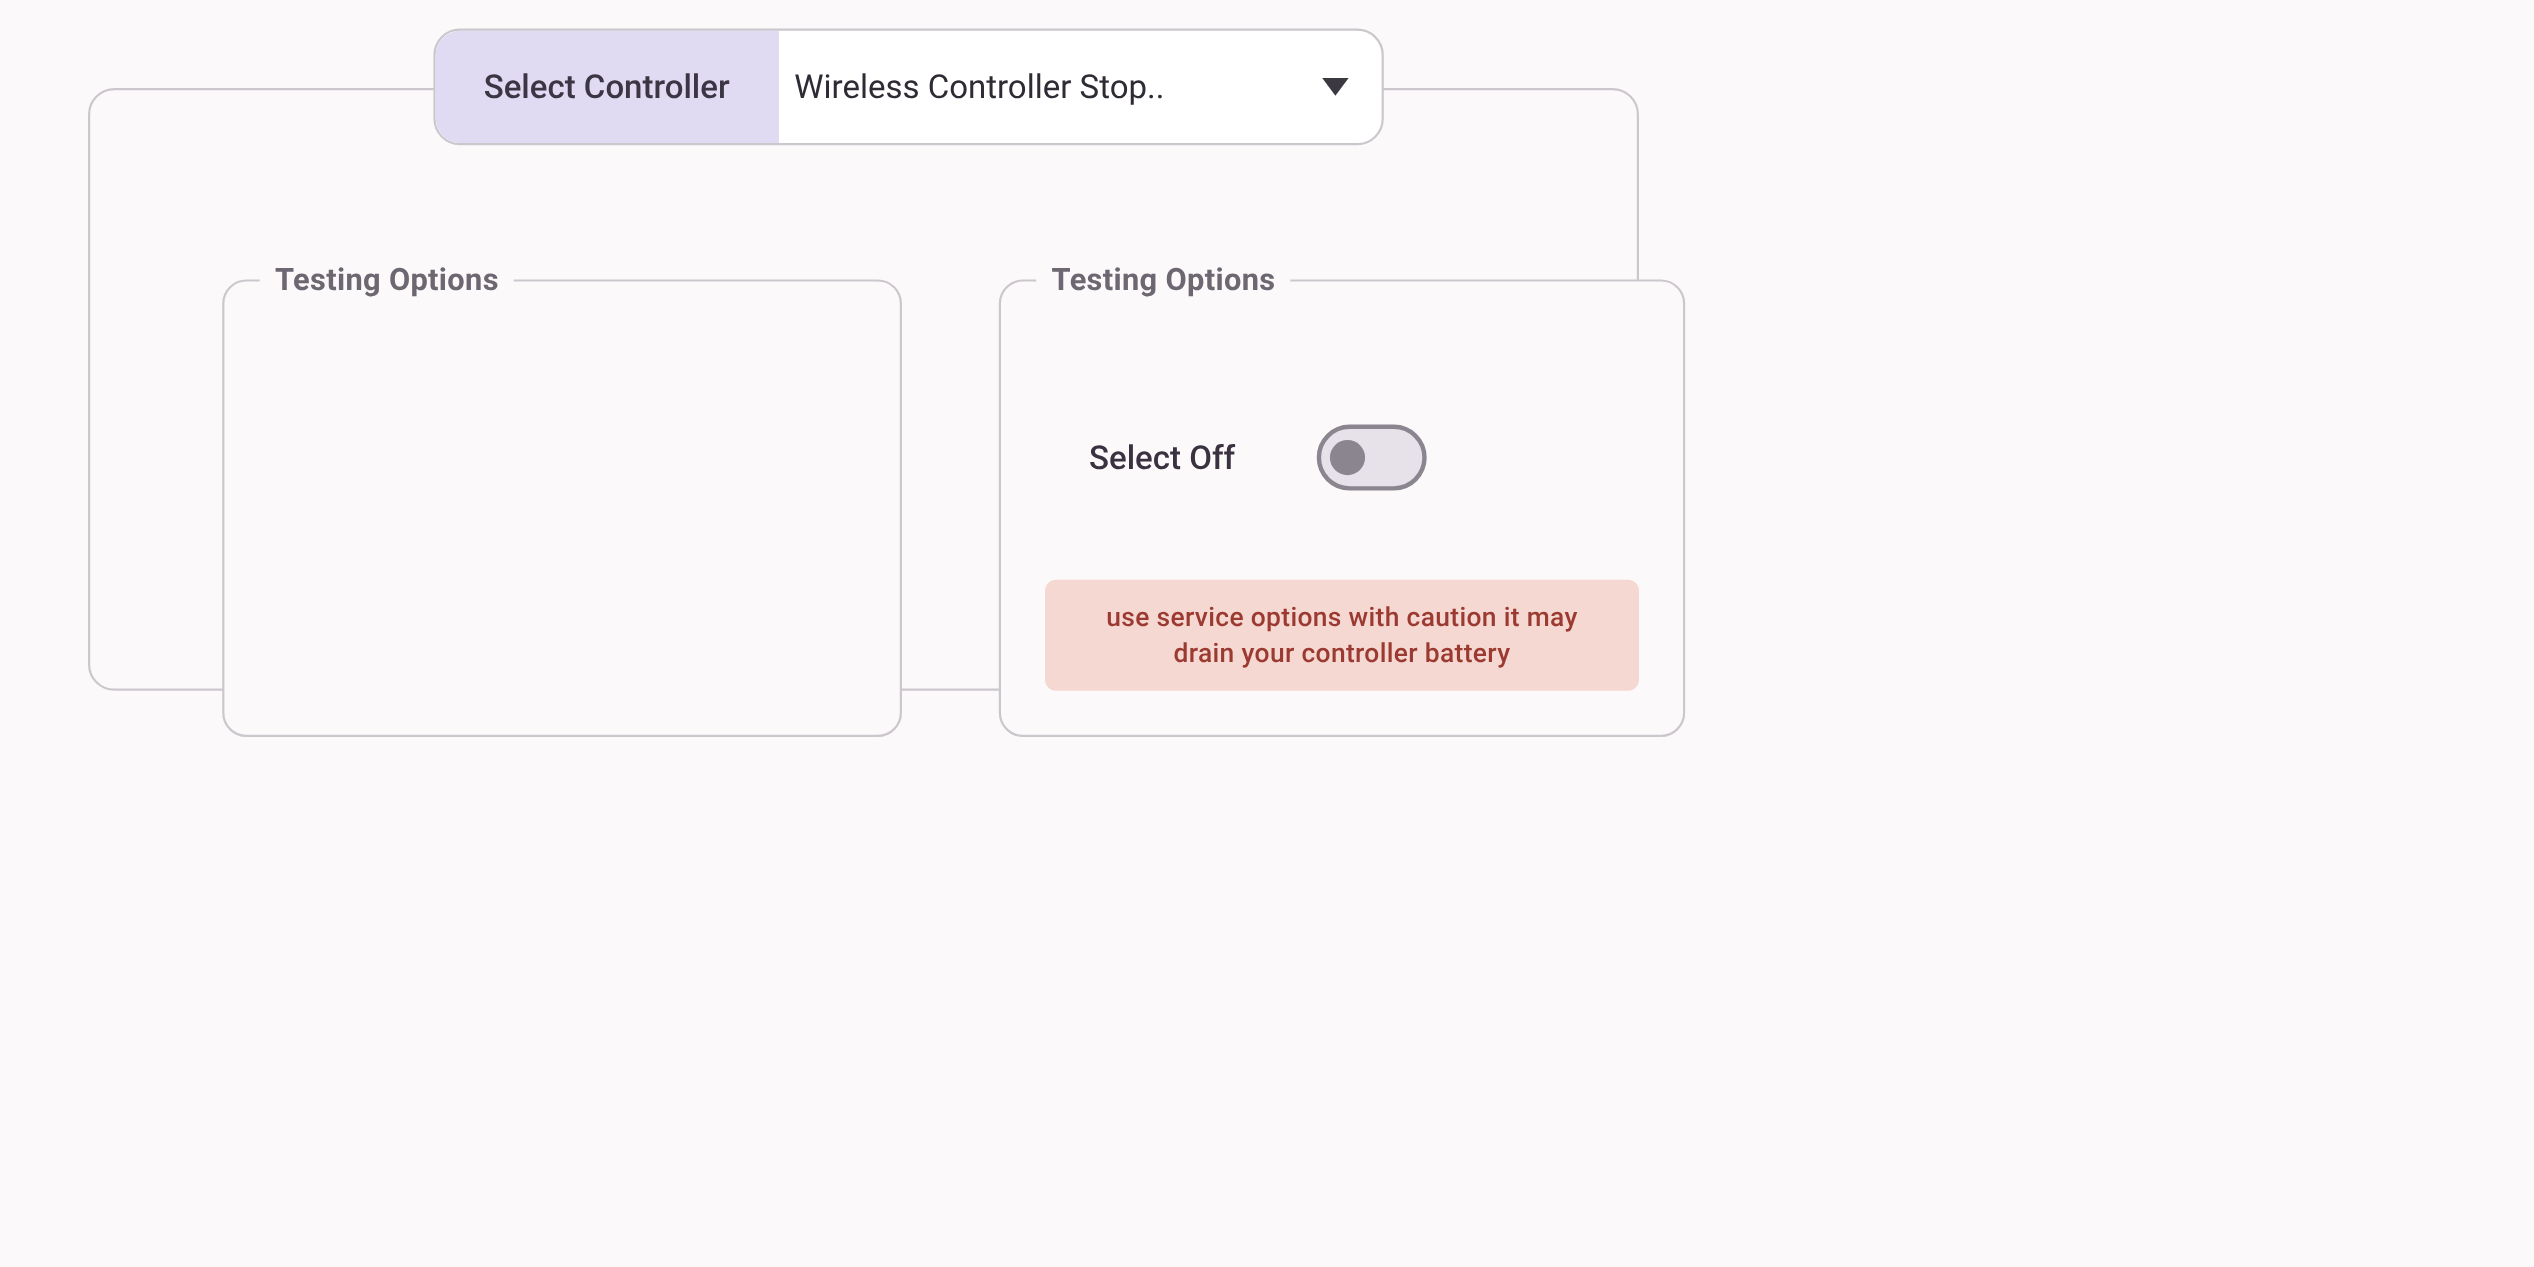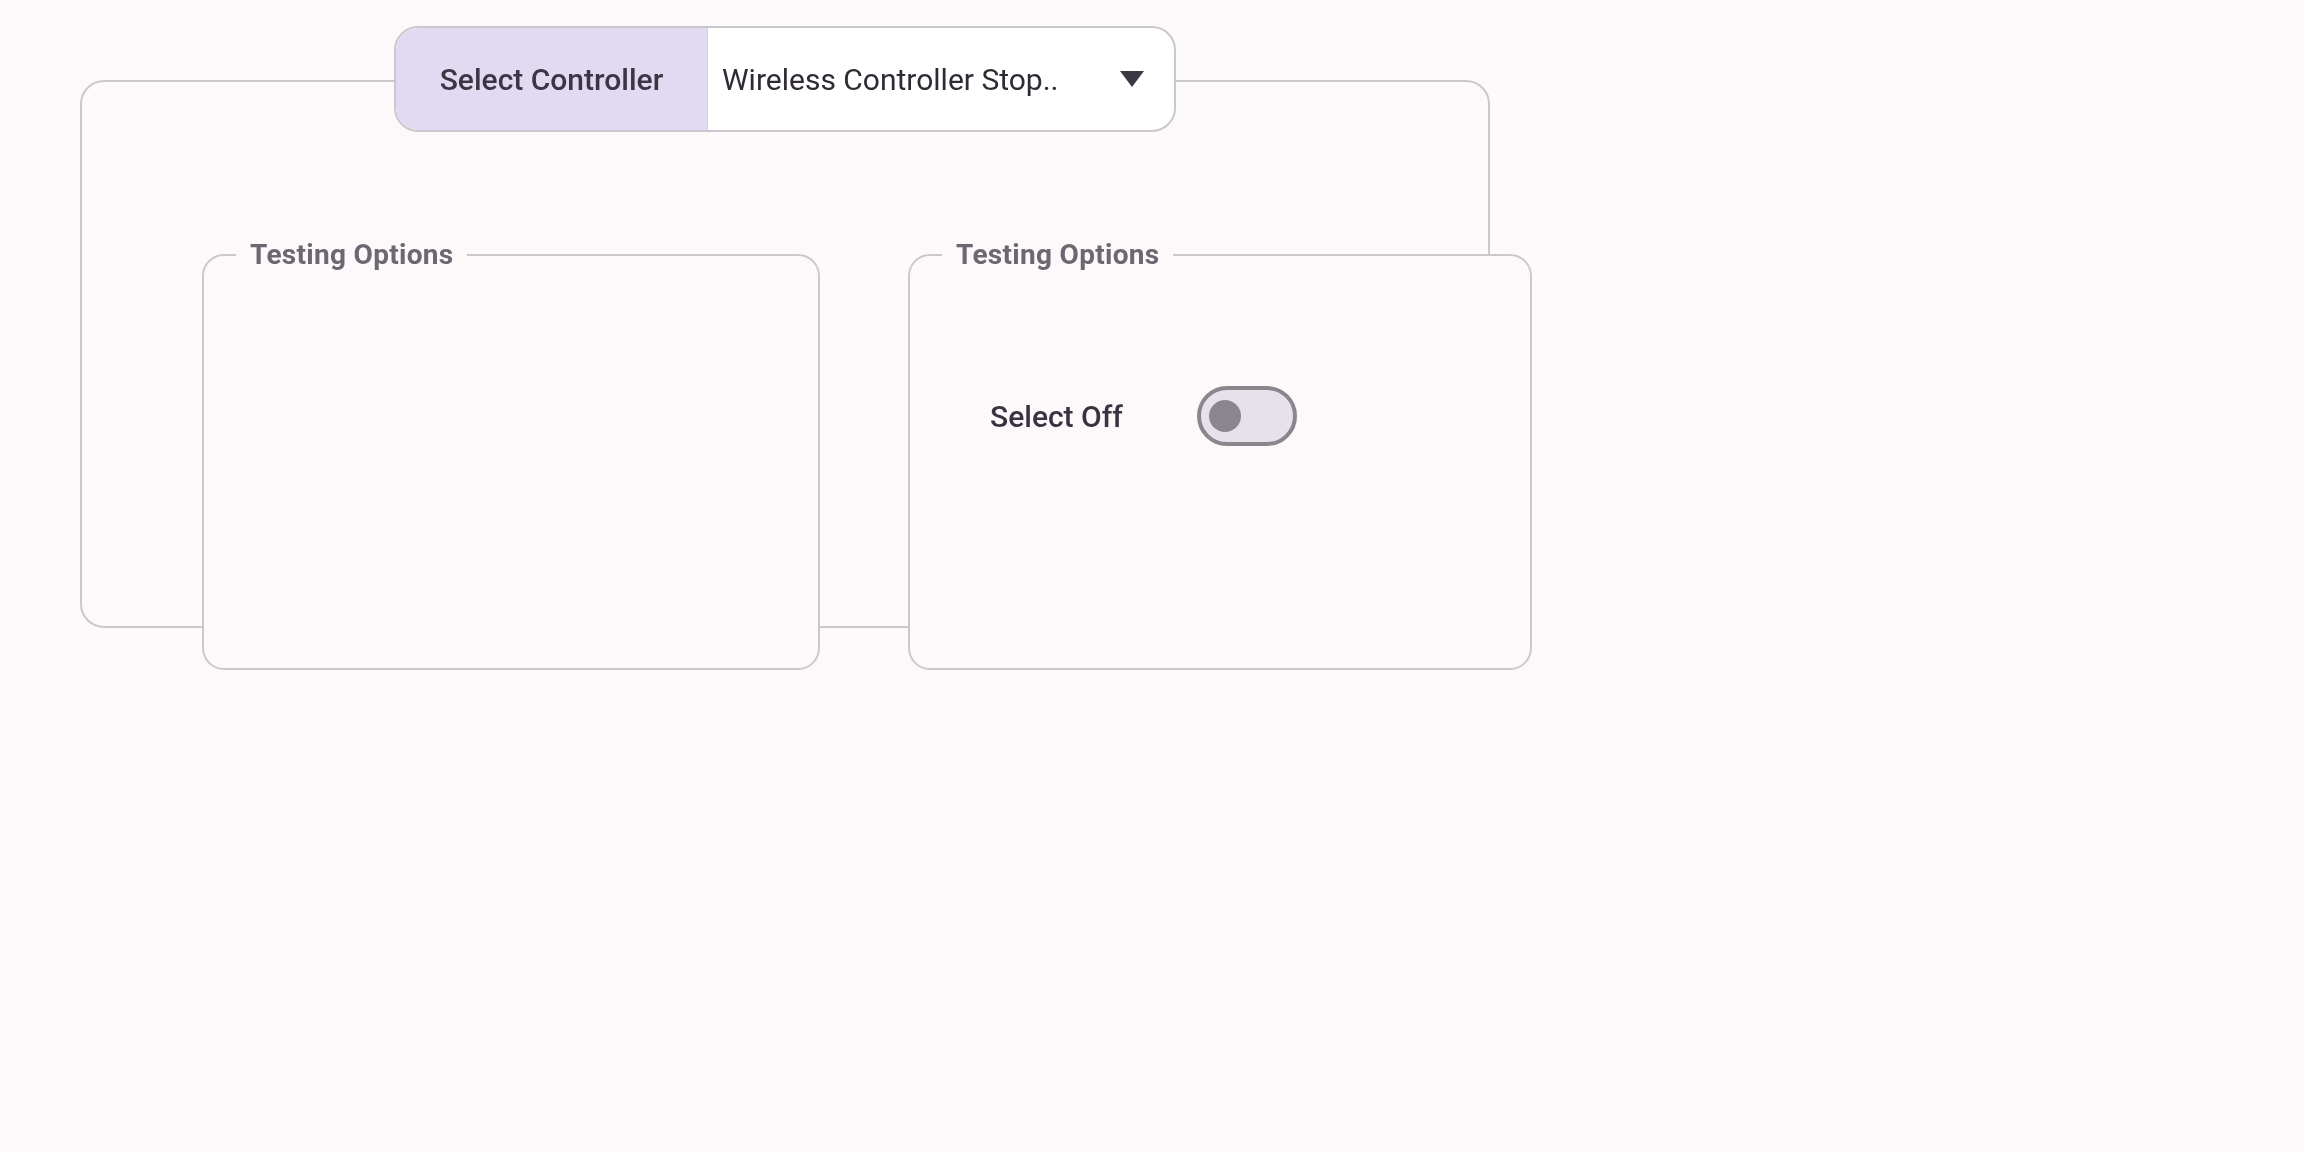--- a/index.html
+++ b/index.html
@@ -38,21 +38,21 @@
       border: 2px solid var(--border);
       border-radius: 24px;
       background: var(--bg);
     }
 
     
     .header-row {
       position: absolute;
       left: 394px;
       top: 26px;
-      width: 782px;
+      width: 864px;
       height: 106px;
       background: #FFFFFF;
       border: 2px solid var(--border);
       border-radius: 24px;
       display: flex;
       align-items: stretch;
       overflow: hidden;
     }
     .header-label {
       width: 312px;
@@ -216,20 +216,21 @@
   <div class="group service">
     <div class="group-legend">Testing Options</div>
 
     <div class="service-row">
       <span class="service-label">Select Off</span>
       <div class="toggle" role="switch" aria-checked="false">
         <div class="toggle-thumb"></div>
       </div>
     </div>
 
+    <div class="warn-box">use service options with caution it may drain your controller battery</div>
   </div>
 </div>
 
 <div class="header-row">
   <div class="header-label">Select Controller</div>
   <div class="header-select">
     <span>Wireless Controller Stop..</span>
     <span class="drop-icon"></span>
   </div>
 </div>

